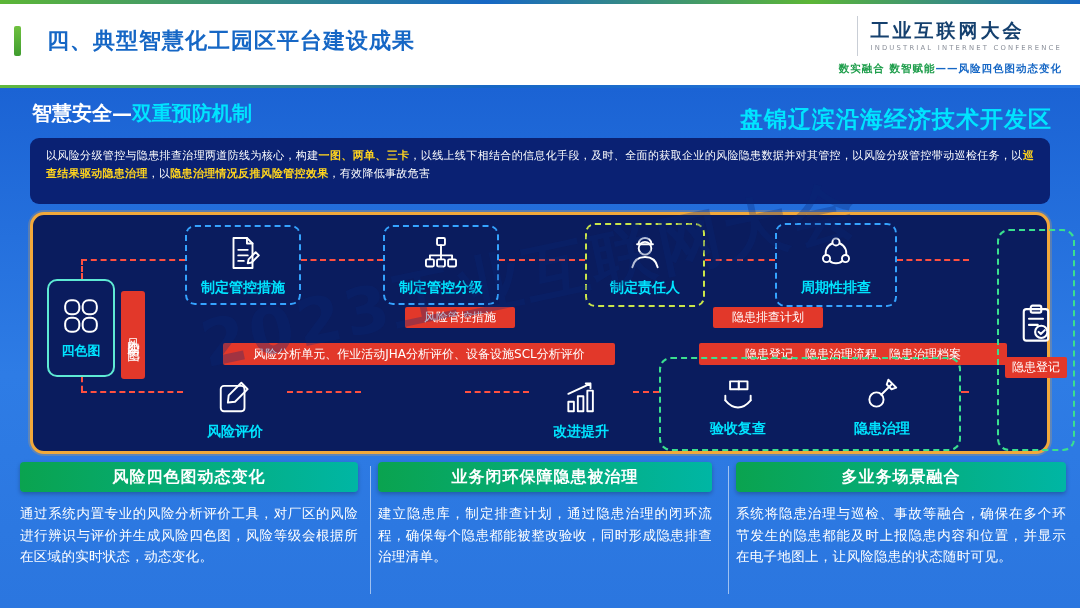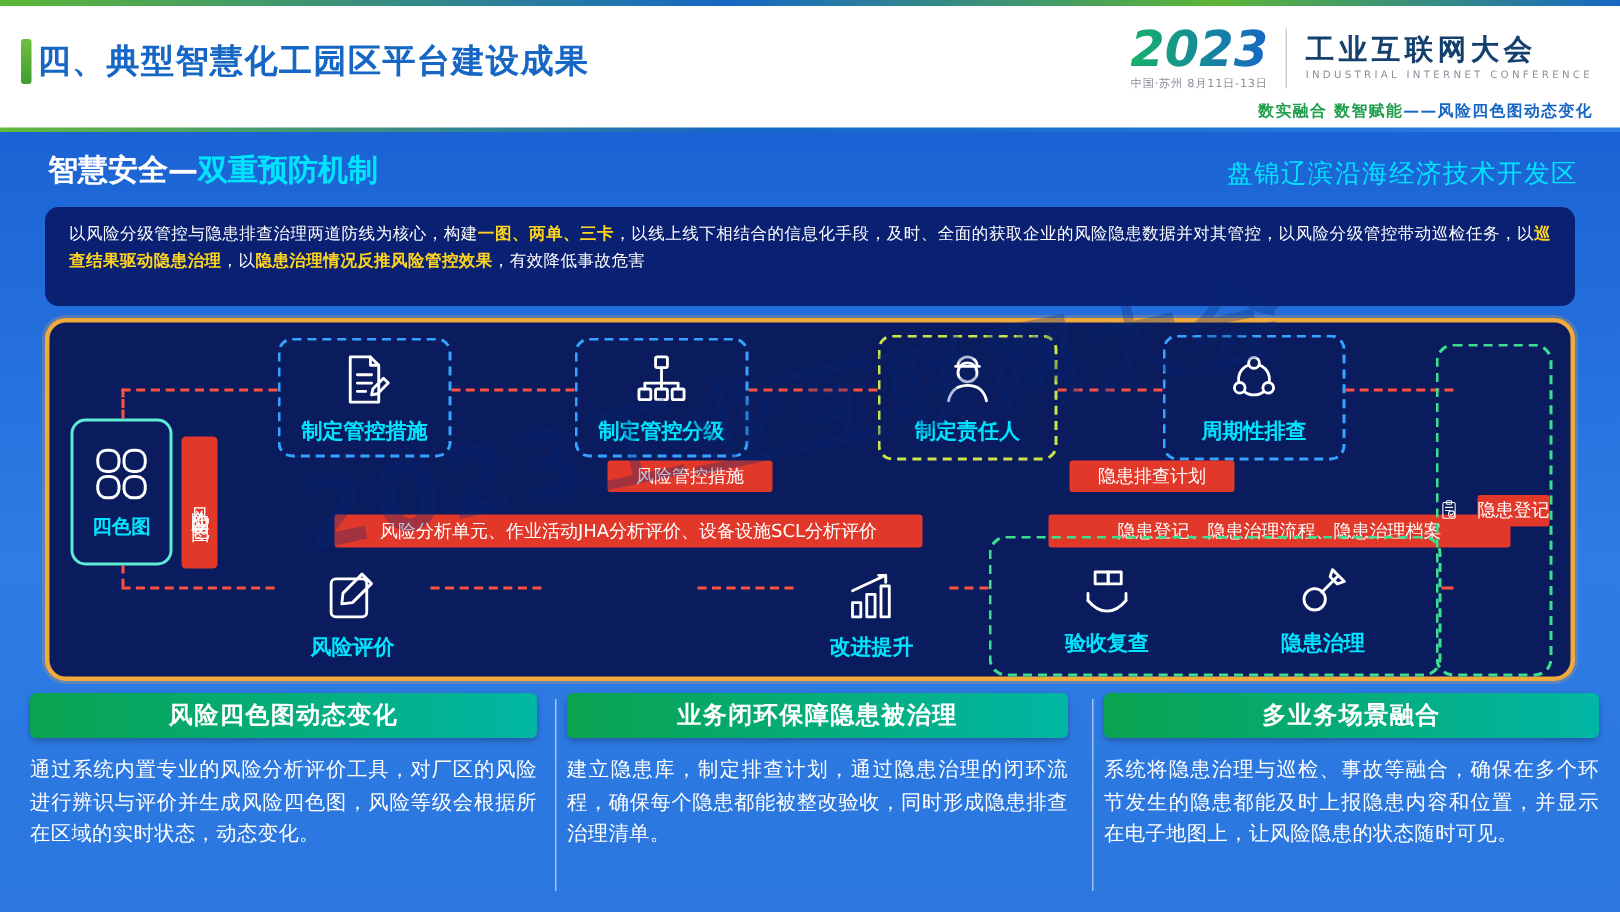--- a/index.html
+++ b/index.html
@@ -5,21 +5,21 @@
   * { margin:0; padding:0; box-sizing:border-box; }
   body { font-family:"DejaVu Sans","Liberation Sans",sans-serif; }
   .slide { position:relative; width:1080px; height:608px; background:#ffffff; overflow:hidden; }
 
   
   .topstrip { position:absolute; top:0; left:0; width:100%; height:4px;
     background:linear-gradient(90deg,#5cb636 0%,#1667c5 45%,#5cb636 75%,#1667c5 100%); }
   .hdr { position:absolute; top:4px; left:0; width:100%; height:84px; background:#fff; }
   .hdr-rule { position:absolute; bottom:0; left:0; width:100%; height:3px;
     background:linear-gradient(90deg,#62b93c 0%,#1667c5 45%,#2e7ce5 100%); }
-  .title-row { position:absolute; left:14px; top:22px; display:flex; align-items:flex-end; gap:4px; }
+  .title-row { position:absolute; left:14px; top:22px; display:flex; align-items:flex-end; gap:26px; }
   .accent-bar { width:7px; height:30px; background:linear-gradient(180deg,#6fc13f,#3f9c2f); border-radius:2px; }
   .hdr-title { font-size:22px; font-weight:bold; color:#1667c5; letter-spacing:1px; }
 
   .logo { position:absolute; right:18px; top:12px; display:flex; flex-direction:column; align-items:flex-end; }
   .logo-row { display:flex; align-items:center; gap:12px; }
   .logo-year-block { display:flex; flex-direction:column; align-items:center; }
   .logo-year { font-size:33px; font-weight:bold; font-style:italic; line-height:1;
     background:linear-gradient(90deg,#17b06b,#1667c5); -webkit-background-clip:text; background-clip:text; color:transparent; }
   .logo-venue { font-size:7.5px; color:#8a8f99; margin-top:2px; letter-spacing:.5px; }
   .logo-div { width:1px; height:40px; background:#c9ced6; }
@@ -28,21 +28,21 @@
   .logo-en { font-size:6.8px; color:#8a8f99; letter-spacing:2.2px; margin-top:2px; }
   .logo-tagline { margin-top:6px; font-size:10.5px; font-weight:bold; letter-spacing:1px; }
   .tag-green { color:#1f9e4c; } .tag-blue { color:#1667c5; }
 
   
   .main { position:absolute; top:88px; left:0; width:100%; height:520px;
     background:linear-gradient(180deg,#1b63d4 0%,#2e7ce5 55%,#2b76df 100%); }
 
   .subhdr-left { position:absolute; left:32px; top:12px; font-size:20px; font-weight:bold; }
   .sub-white { color:#ffffff; } .sub-cyan { color:#00e4ff; }
-  .subhdr-right { position:absolute; right:28px; top:16px; font-size:17px; font-weight:normal; color:#00e4ff; letter-spacing:1px; }
+  .subhdr-right { position:absolute; right:28px; top:16px; font-size:23px; font-weight:bold; color:#00e4ff; letter-spacing:1px; }
 
   .intro { position:absolute; left:30px; top:50px; width:1020px; min-height:66px;
     background:#0a2173; border-radius:9px; padding:9px 16px; color:#fff;
     font-size:11px; line-height:1.6; text-align:justify; letter-spacing:.3px; }
   .hl { color:#ffd41e; font-weight:bold; }
 
   
   .diagram { position:absolute; left:30px; top:124px; width:1020px; height:242px;
     background:#0a1c5e; border:3px solid #f2a93b; border-radius:14px;
     box-shadow:0 0 0 2px rgba(242,169,59,.25); }
@@ -87,24 +87,20 @@
 
   <div class="topstrip"></div>
 
   <div class="hdr">
     <div class="title-row">
       <span class="accent-bar"></span>
       <span class="hdr-title">四、典型智慧化工园区平台建设成果</span>
     </div>
     <div class="logo">
       <div class="logo-row">
-        <div class="logo-year-block">
-          <span class="logo-year">2023</span>
-          <span class="logo-venue">中国·苏州 8月11日-13日</span>
-        </div>
         <span class="logo-div"></span>
         <div class="logo-name-block">
           <span class="logo-name">工业互联网大会</span>
           <span class="logo-en">INDUSTRIAL INTERNET CONFERENCE</span>
         </div>
       </div>
       <div class="logo-tagline">
         <span class="tag-green">数实融合 数智赋能</span><span class="tag-blue">——风险四色图动态变化</span>
       </div>
     </div>
@@ -220,21 +216,21 @@
         <div class="node" style="left:166px;top:8px;width:110px;height:78px">
           <svg viewBox="0 0 48 48">
             <circle cx="17" cy="31" r="9"></circle>
               <path d="M23 25L36 12"></path>
               <path d="M32 6l10 10-6 2-6-6z"></path>
           </svg>
           <span class="lbl">隐患治理</span>
         </div>
       </div>
 
-      <div class="dash-green" style="left:924px;top:14px;width:78px;height:222px;display:flex;flex-direction:row;align-items:center;justify-content:center;gap:12px">
+      <div class="dash-green" style="left:964px;top:14px;width:78px;height:222px;display:flex;flex-direction:column;align-items:center;justify-content:center;gap:12px">
         <svg viewBox="0 0 48 48" style="width:42px;height:42px;stroke:#fff;fill:none;stroke-width:2.4;stroke-linecap:round;stroke-linejoin:round">
           <rect x="10" y="7" width="28" height="36" rx="3"></rect>
             <rect x="18" y="3" width="12" height="8" rx="2"></rect>
           <path d="M16 18h16M16 25h10"></path>
             <circle cx="30" cy="33" r="7"></circle>
             <path d="M27 33l2.5 2.5L34 31"></path>
         </svg>
         <div class="tag-red" style="position:static;width:62px">隐患登记</div>
       </div>
     </div>

